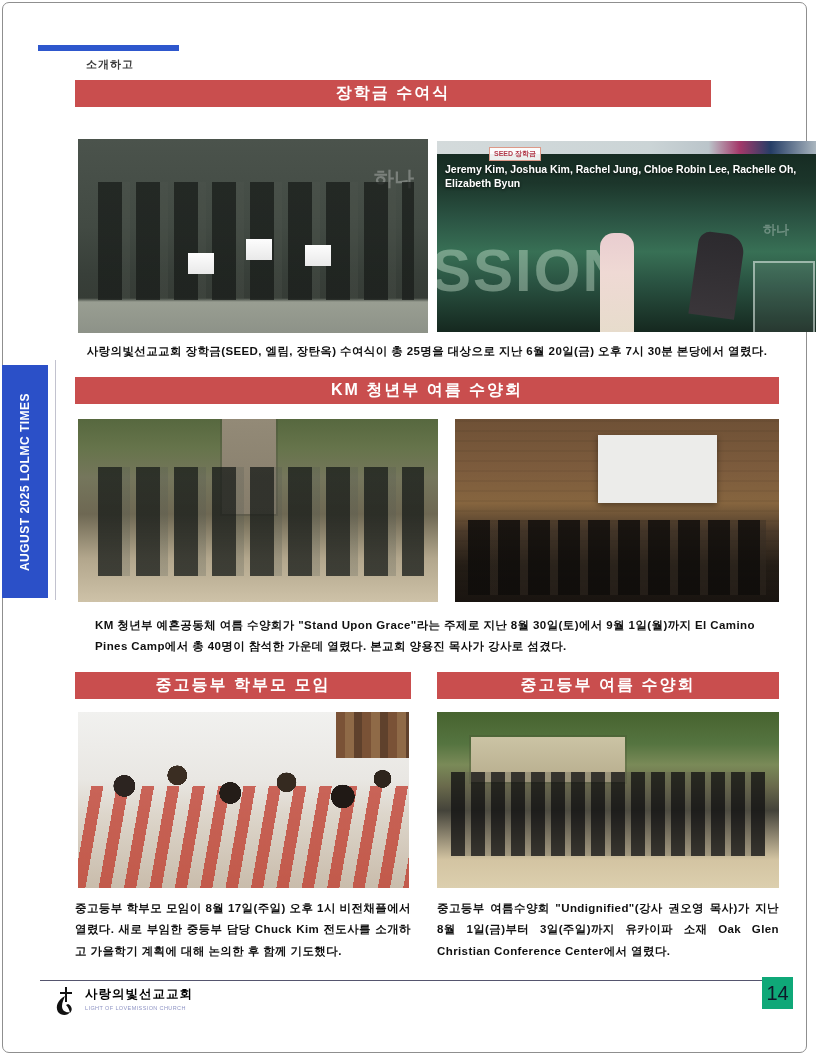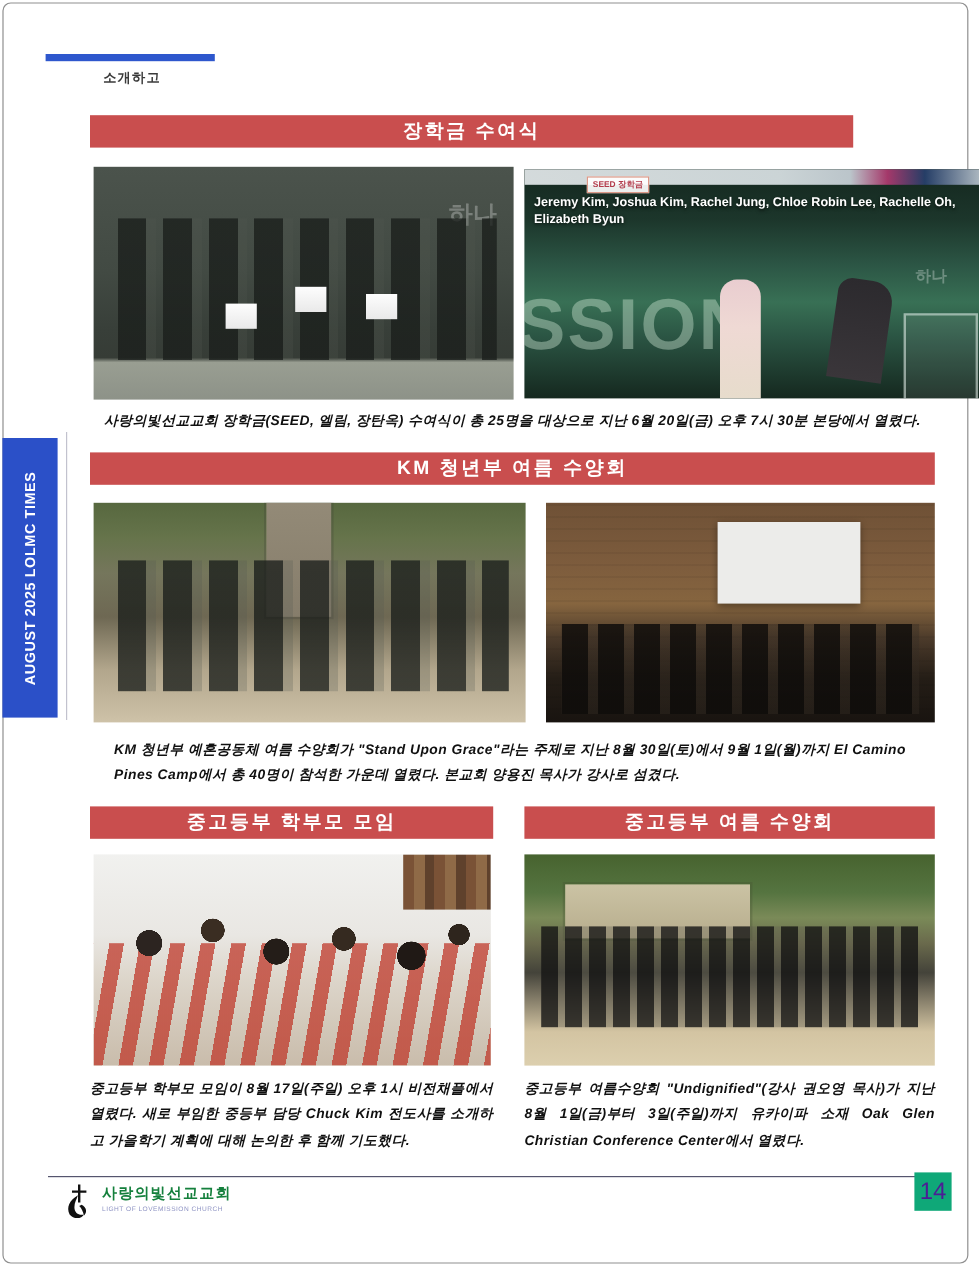--- a/index.html
+++ b/index.html
@@ -8,27 +8,27 @@
   .page-frame{position:absolute;left:2px;top:2px;width:803px;height:1049px;
         border:1.5px solid #8f8f8f;border-radius:7px;pointer-events:none;}
 
   
   .brand-bar{position:absolute;left:38px;top:45px;width:141px;height:6px;background:#2e57cd;}
   .masthead{position:absolute;left:86px;top:57px;font-size:11px;font-weight:700;color:#3a3a3a;letter-spacing:1px;}
 
   
   .banner{position:absolute;height:27px;background:#c94e4e;color:#fff;display:flex;align-items:center;justify-content:center;
           font-size:16px;font-weight:700;letter-spacing:2px;}
-  .b1{left:75px;top:96px;width:636px;}
+  .b1{left:75px;top:80px;width:636px;}
   .b2{left:75px;top:377px;width:704px;text-align:center;}
   .b3{left:75px;top:672px;width:336px;}
   .b4{left:437px;top:672px;width:342px;}
 
   
-  .caption{position:absolute;margin:0;font-size:11.5px;font-weight:700;color:#101010;letter-spacing:.4px;line-height:1.85;font-style:italic;}
+  .caption{position:absolute;margin:0;font-size:11.5px;font-weight:700;color:#101010;letter-spacing:.4px;line-height:1.85;}
   .c1{left:75px;top:341px;width:704px;text-align:center;}
   .c2{left:95px;top:615px;width:664px;text-align:left;}
   .c3{left:75px;top:898px;width:336px;text-align:justify;}
   .c4{left:437px;top:898px;width:342px;text-align:justify;}
 
   
   .photo{position:absolute;overflow:hidden;}
   .p1{left:78px;top:139px;width:350px;height:194px;
       background:linear-gradient(180deg,#4b534c 0%,#424a43 45%,#383f39 70%,#363c36 82%,#999e92 84%,#8d substituted 100%);
       background:linear-gradient(180deg,#4b534c 0%,#424a43 45%,#383f39 70%,#363c36 82%,#999e92 84%,#8d9288 100%);}
@@ -98,24 +98,24 @@
       white-space:nowrap;color:#fff;font-size:12px;letter-spacing:.5px;}
   .side-tab .issue{font-weight:600;}
   .side-tab .brand{font-weight:800;}
   .tab-rule{position:absolute;left:55px;top:360px;width:1px;height:240px;background:#c2c2ce;}
 
   
   .footer-rule{position:absolute;left:40px;top:980px;width:723px;height:1px;background:#55556e;}
   .logo{position:absolute;left:52px;top:986px;display:flex;align-items:flex-start;}
   .logo svg{display:block;}
   .logo-text{margin-left:7px;}
-  .logo-ko{font-size:12.5px;font-weight:800;color:#15803d;letter-spacing:1px;}
+  .logo-ko{font-size:12.5px;font-weight:800;color:#000000;letter-spacing:1px;}
   .logo-en{font-size:5.5px;color:#8f94c4;letter-spacing:.4px;margin-top:2px;}
   .page-num{position:absolute;left:762px;top:977px;width:31px;height:32px;background:#0fa878;
-      color:#4c1d95;font-size:20px;font-weight:400;display:flex;align-items:center;justify-content:center;}
+      color:#0f172a;font-size:20px;font-weight:400;display:flex;align-items:center;justify-content:center;}
 </style>
 </head>
 <body>
 
 <div class="page">
   <div class="page-frame"></div>
 
   <div class="brand-bar"></div>
   <div class="masthead">소개하고</div>
 

